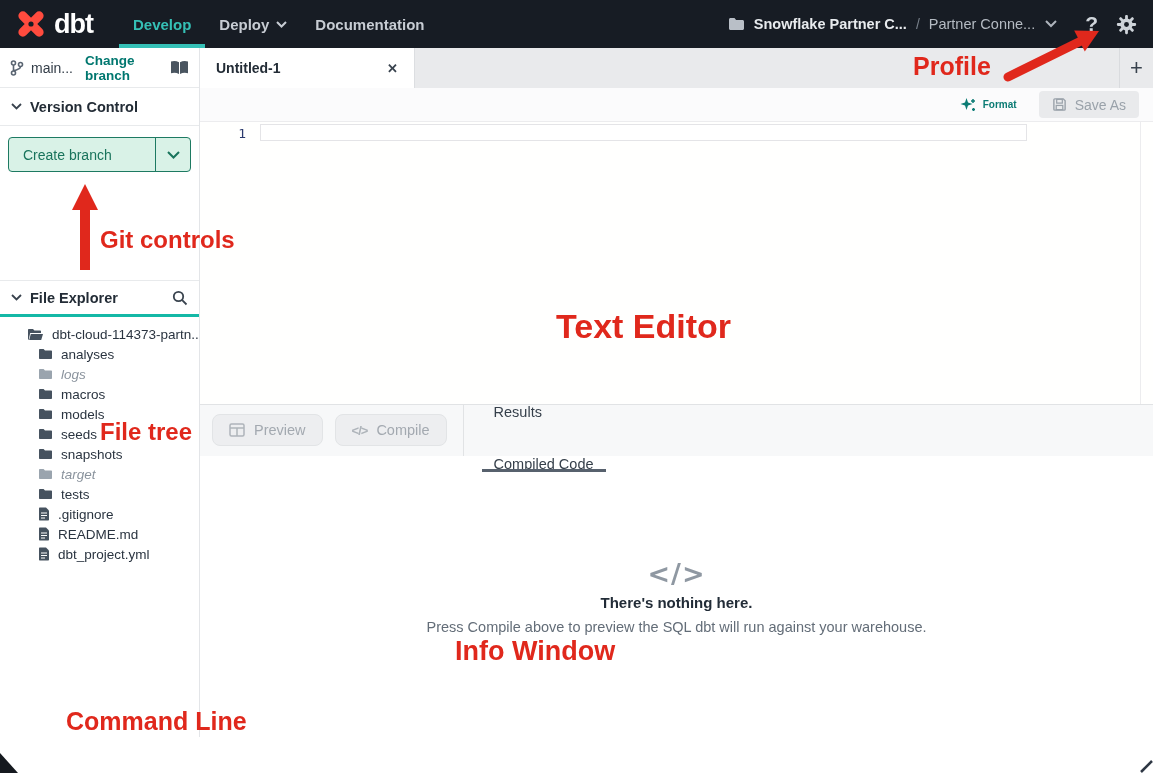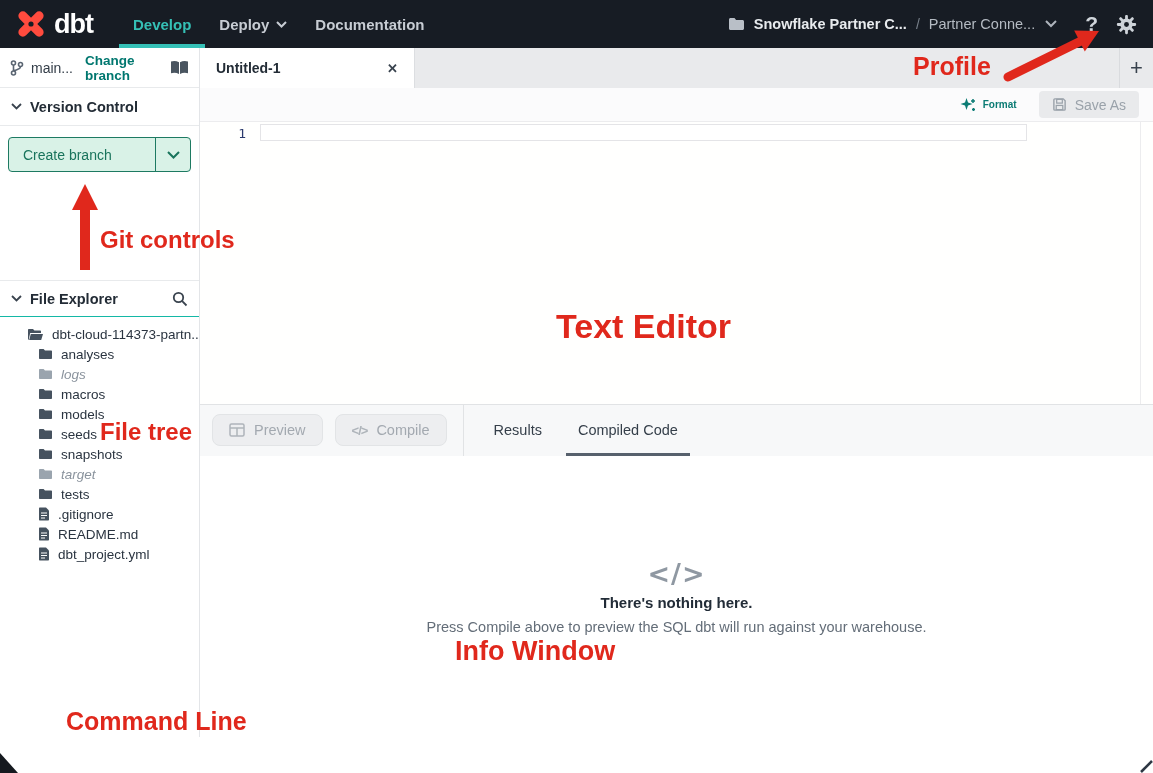--- a/index.html
+++ b/index.html
@@ -87,21 +87,21 @@
 
   
   .panel-header { height:52px; background:#f7f8f9; border-top:1px solid #e1e3e5;
     display:flex; align-items:center; flex:none; }
   .panel-btn { height:32px; border-radius:8px; background:#edeef0; border:1px solid #e2e4e6;
     color:#a3a9b0; display:flex; align-items:center; gap:9px; padding:0 16px;
     font-size:14.5px; margin-left:12px; }
   .panel-btn .p-ico { display:flex; color:#aeb4ba; }
   .compile-glyph { font-size:13px; font-weight:bold; letter-spacing:-1px; }
   .panel-divider { width:1px; align-self:stretch; background:#e1e3e5; margin-left:16px; }
-  .panel-tabs { display:flex; margin-left:30px; gap:36px; height:52px; }
+  .panel-tabs { display:flex; margin-left:30px; gap:36px; height:52px;flex-direction:column; }
   .panel-tab { display:flex; align-items:center; font-size:14.5px; color:#353f4a;
     position:relative; cursor:pointer; }
   .panel-tab.active .tab-underline { position:absolute; left:-12px; right:-12px;
     bottom:0; height:3px; background:#57616d; }
   .info-window { flex:1; background:#fff; display:flex; flex-direction:column;
     align-items:center; justify-content:center; }
   .empty-icon { font-size:27px; font-weight:bold; color:#8f98a2; letter-spacing:1px;
     font-family:"DejaVu Sans", sans-serif; }
   .empty-title { font-size:15px; font-weight:bold; color:#222c37; margin-top:5px; }
   .empty-sub { font-size:14.5px; color:#636d78; margin-top:8px; }
@@ -230,21 +230,21 @@
       <div class="create-btn">
         <span class="create-label">Create branch</span>
         <span class="create-chev">
           <svg width="13" height="8" viewBox="0 0 13 8">
               <polyline points="1,1 6.5,6.5 12,1" fill="none" stroke="currentColor" stroke-width="2"></polyline>
             </svg>
         </span>
       </div>
     </div>
 
-    <div class="fe-header section-header" style="border-bottom:1px solid #14b8a6;">
+    <div class="fe-header section-header" style="border-bottom:3px solid #14b8a6;">
       <span class="section-chev">
         <svg width="11" height="7" viewBox="0 0 11 7">
             <polyline points="1,1 5.5,5.5 10,1" fill="none" stroke="currentColor" stroke-width="1.8"></polyline>
           </svg>
       </span>
       <span class="section-title">File Explorer</span>
       <span class="search-icon">
         <svg width="16" height="16" viewBox="0 0 16 16">
             <circle cx="6.5" cy="6.5" r="4.7" fill="none" stroke="currentColor" stroke-width="1.8"></circle>
             <line x1="10.2" y1="10.2" x2="14.5" y2="14.5" stroke="currentColor" stroke-width="1.8"></line>

